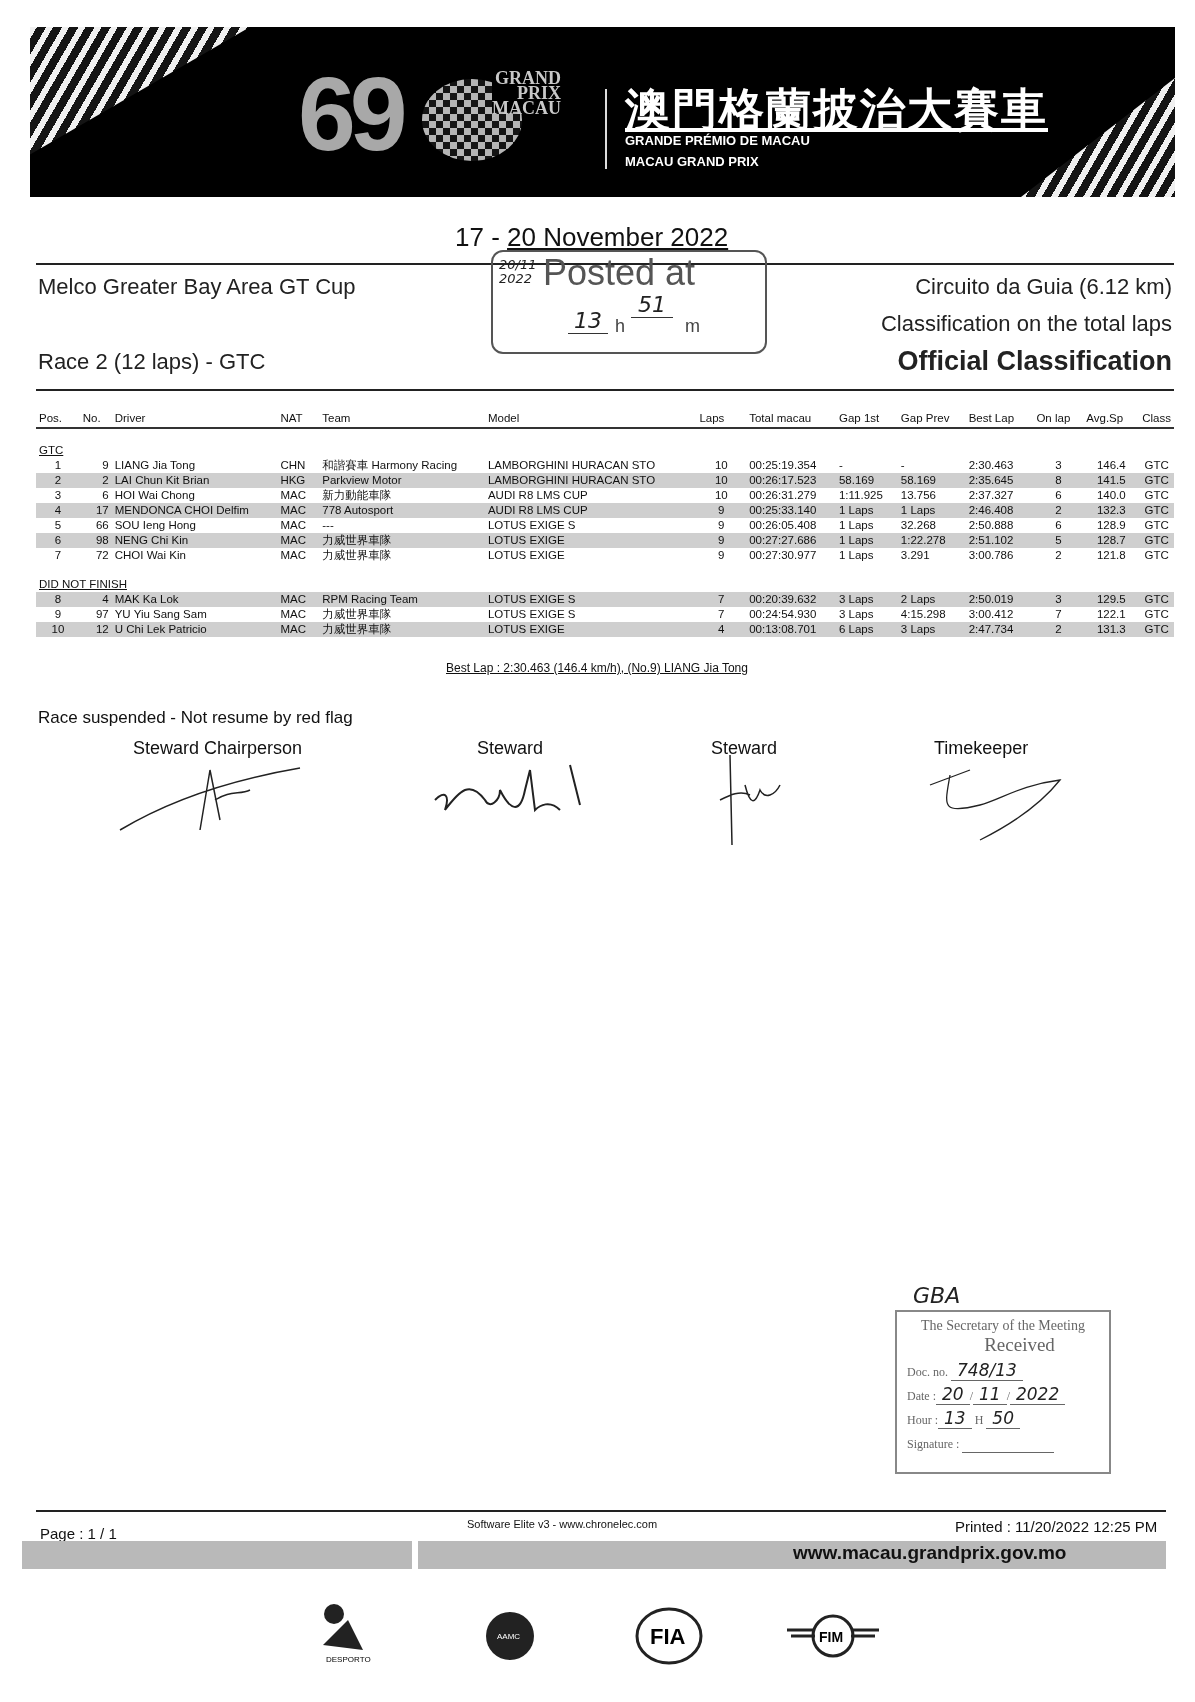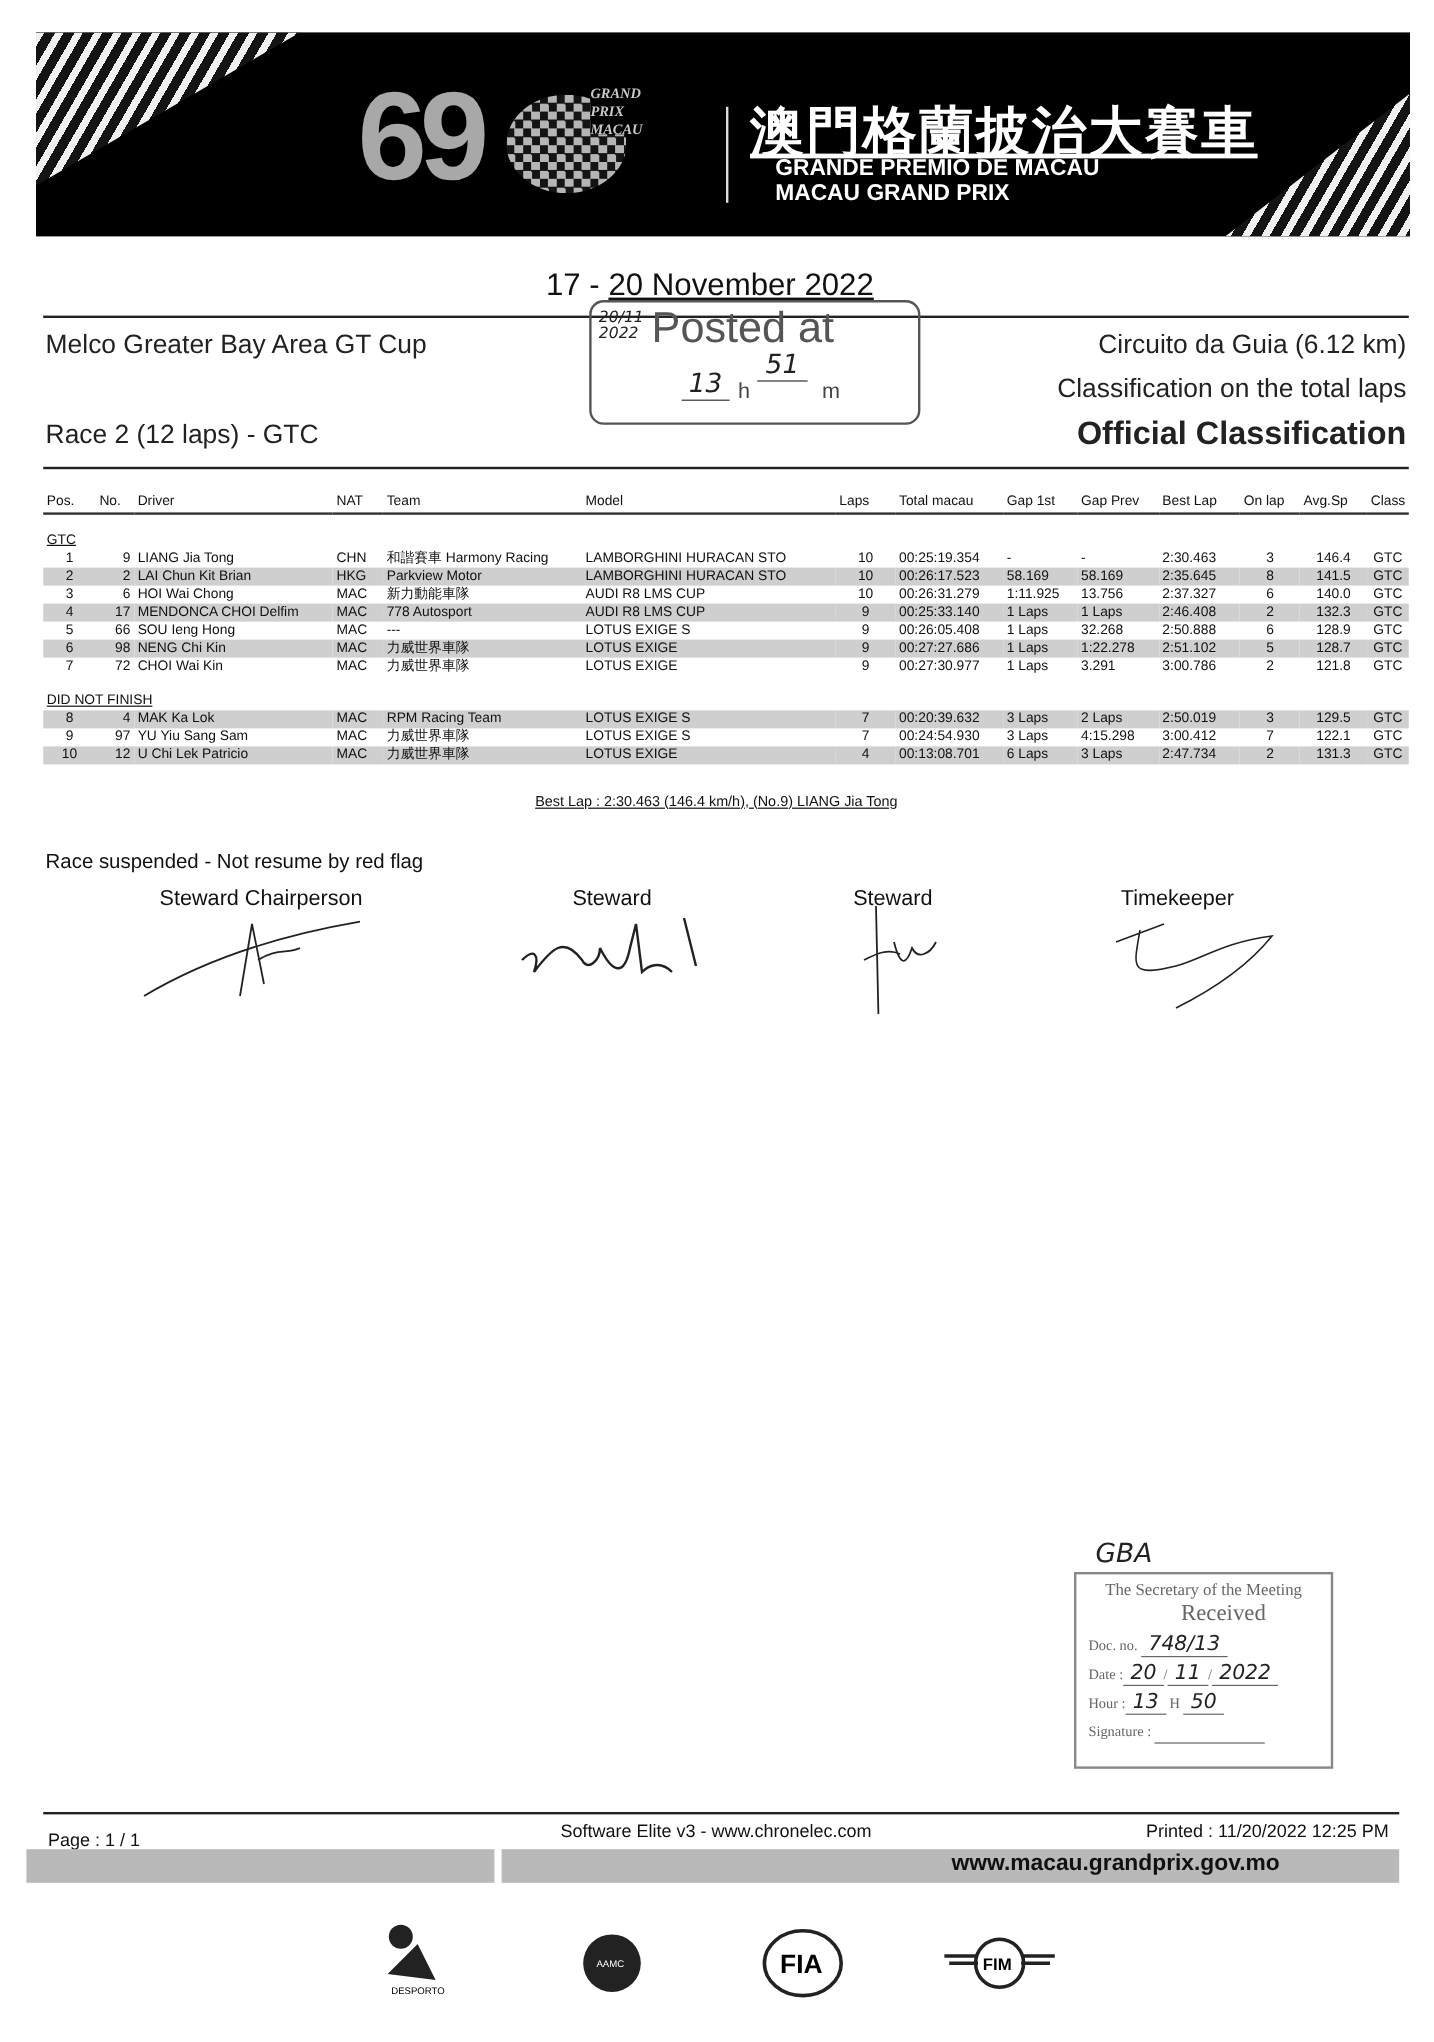--- a/index.html
+++ b/index.html
@@ -8,24 +8,24 @@
   .stripes-l{position:absolute;left:0;top:0;width:220px;height:170px;
     background:repeating-linear-gradient(120deg,#f0f0f0 0 6px,#141414 6px 14px);
     clip-path:polygon(0 0,100% 0,0 75%);}
   .stripes-r{position:absolute;right:0;bottom:0;width:220px;height:170px;
     background:repeating-linear-gradient(120deg,#f0f0f0 0 6px,#141414 6px 14px);
     clip-path:polygon(100% 30%,100% 100%,30% 100%);}
   .num69{position:absolute;left:268px;top:35px;font-size:104px;font-weight:bold;color:#a8a8a8;letter-spacing:-6px;line-height:1;}
   .checker{position:absolute;left:392px;top:52px;width:100px;height:82px;
     background:conic-gradient(#b5b5b5 25%,#141414 0 50%,#b5b5b5 0 75%,#141414 0) 0 0/14px 14px;
     border-radius:50%;clip-path:polygon(0 0,70% 0,70% 40%,100% 40%,100% 100%,0 100%);}
-  .gpm{position:absolute;left:462px;top:44px;font-family:"Liberation Serif",serif;font-style:italic;font-weight:bold;font-size:12px;color:#c8c8c8;line-height:15px;text-align:left;}
+  .gpm{position:absolute;left:462px;top:44px;font-family:"Liberation Serif",serif;font-weight:bold;font-size:18px;color:#c8c8c8;line-height:15px;text-align:right;}
   .vdiv{position:absolute;left:575px;top:62px;width:2px;height:80px;background:#ddd;}
   .cn{position:absolute;left:595px;top:60px;font-size:45px;font-weight:bold;color:#fff;letter-spacing:2px;line-height:1;text-decoration:underline;}
-  .pt{position:absolute;left:616px;top:103px;font-size:19px;font-weight:bold;color:#fff;line-height:21px;}
+  .pt{position:absolute;left:595px;top:103px;font-size:13px;font-weight:bold;color:#fff;line-height:21px;}
   .dates{position:absolute;left:455px;top:222px;font-size:26px;color:#111;}
   .dates .ul{text-decoration:underline;}
   .hline{position:absolute;height:2px;background:#222;}
   .lft{position:absolute;left:38px;font-size:22px;color:#222;}
   .rgt{position:absolute;right:23px;font-size:22px;color:#222;text-align:center;}
   .offc{font-weight:bold;font-size:27px;}
   .stamp{position:absolute;left:491px;top:250px;width:272px;height:100px;border:2.5px solid #555;border-radius:12px;}
   .stamp .posted{position:absolute;left:50px;top:0;font-size:36px;color:#555;}
   .stamp .hand{position:absolute;font-family:"DejaVu Sans",sans-serif;font-style:italic;color:#222;}
   table.res{position:absolute;left:36px;top:410px;width:1138px;border-collapse:collapse;font-size:11.5px;}
@@ -39,21 +39,21 @@
   .sig{position:absolute;top:738px;font-size:18px;}
   .sigimg{position:absolute;}
   .recv{position:absolute;left:895px;top:1310px;width:212px;height:160px;border:2px solid #888;font-family:"Liberation Serif",serif;color:#666;}
   .recv .t{font-size:14px;text-align:center;margin-top:6px;}
   .recv .rc{font-size:19px;text-align:center;padding-left:33px;}
   .recv .ln{font-size:12px;margin-left:10px;margin-top:4px;}
   .recv .hv{font-family:"DejaVu Sans",sans-serif;font-style:italic;color:#222;font-size:17px;border-bottom:1px solid #666;padding:0 6px;}
   .gba{position:absolute;left:913px;top:1283px;font-family:"DejaVu Sans",sans-serif;font-style:italic;font-size:22px;color:#222;}
   .foot-line{position:absolute;left:36px;top:1510px;width:1130px;height:2px;background:#222;}
   .page{position:absolute;left:40px;top:1525px;font-size:15px;}
-  .soft{position:absolute;left:467px;top:1518px;font-size:15px;}
+  .soft{position:absolute;left:467px;top:1518px;font-size:11px;}
   .printed{position:absolute;left:955px;top:1518px;font-size:15px;}
   .graybar{position:absolute;top:1541px;height:28px;background:#b9b9b9;}
   .url{position:absolute;left:793px;top:1542px;font-size:19px;font-weight:bold;color:#111;}
   .logos{position:absolute;top:1600px;}
 </style>
 </head>
 <body>
 
 <div class="banner">
   <div class="stripes-l"></div>

